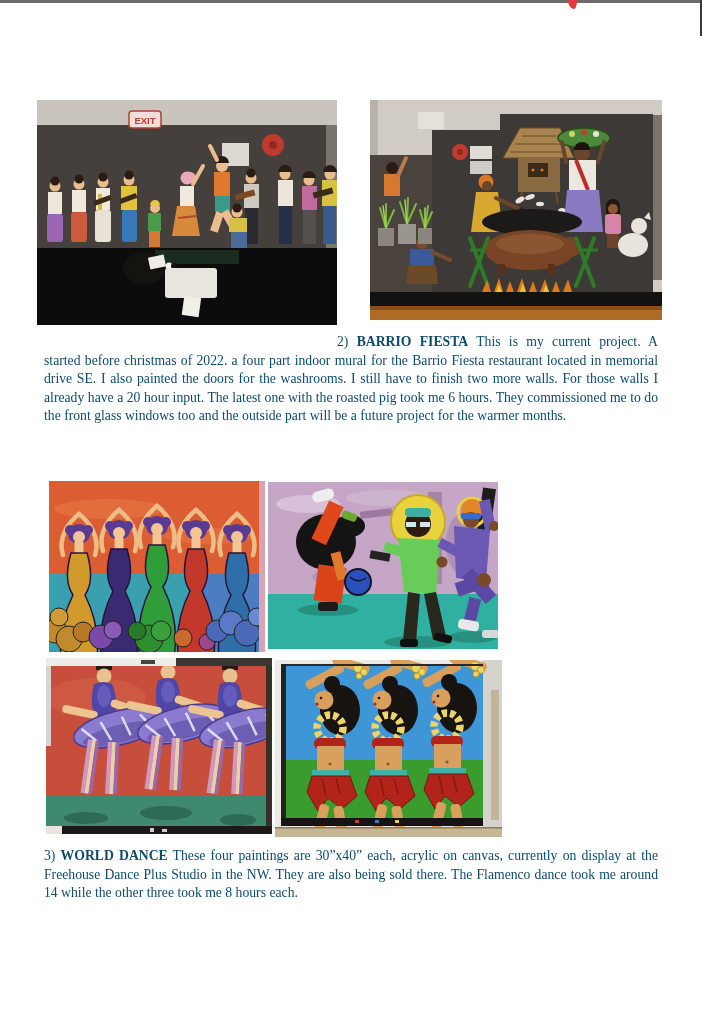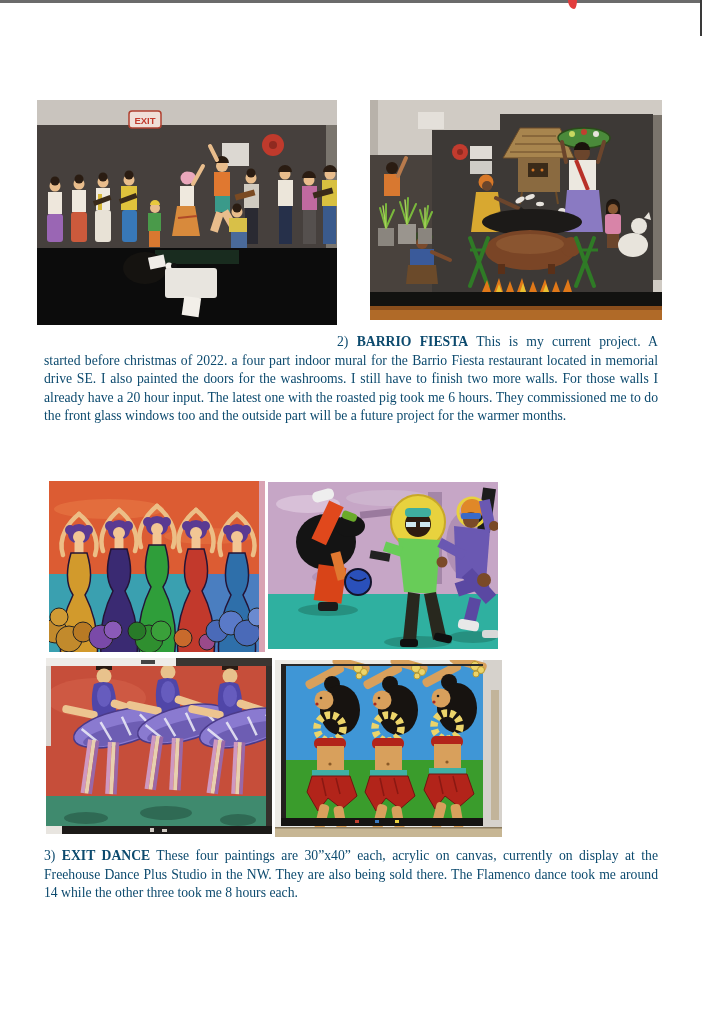--- a/index.html
+++ b/index.html
@@ -438,15 +438,15 @@
     <rect x="6" y="4" width="202" height="2" fill="#2a2a2a"></rect>
     <rect x="6" y="4" width="5" height="160" fill="#23201e"></rect>
     <rect x="6" y="158" width="202" height="8" fill="#161412"></rect>
     <rect x="80" y="160" width="4" height="3" fill="#c04030"></rect>
     <rect x="100" y="160" width="4" height="3" fill="#3a78c0"></rect>
     <rect x="120" y="160" width="4" height="3" fill="#e8d040"></rect>
     <rect x="0" y="168" width="227" height="9" fill="#c7b694"></rect>
     <rect x="0" y="167" width="227" height="1.5" fill="#8a7a5e"></rect>
   </svg>
 
-  <p class="para" id="para-world"><span>3) </span><b>EXIT DANCE</b><span> These four paintings are 30”x40” each, acrylic on canvas, currently on display at the Freehouse Dance Plus Studio in the NW. They are also being sold there. The Flamenco dance took me around 14 while the other three took me 8 hours each.</span></p>
+  <p class="para" id="para-world"><span>3) </span><b>WORLD DANCE</b><span> These four paintings are 30”x40” each, acrylic on canvas, currently on display at the Freehouse Dance Plus Studio in the NW. They are also being sold there. The Flamenco dance took me around 14 while the other three took me 8 hours each.</span></p>
 
 </div>
 
 </body></html>

